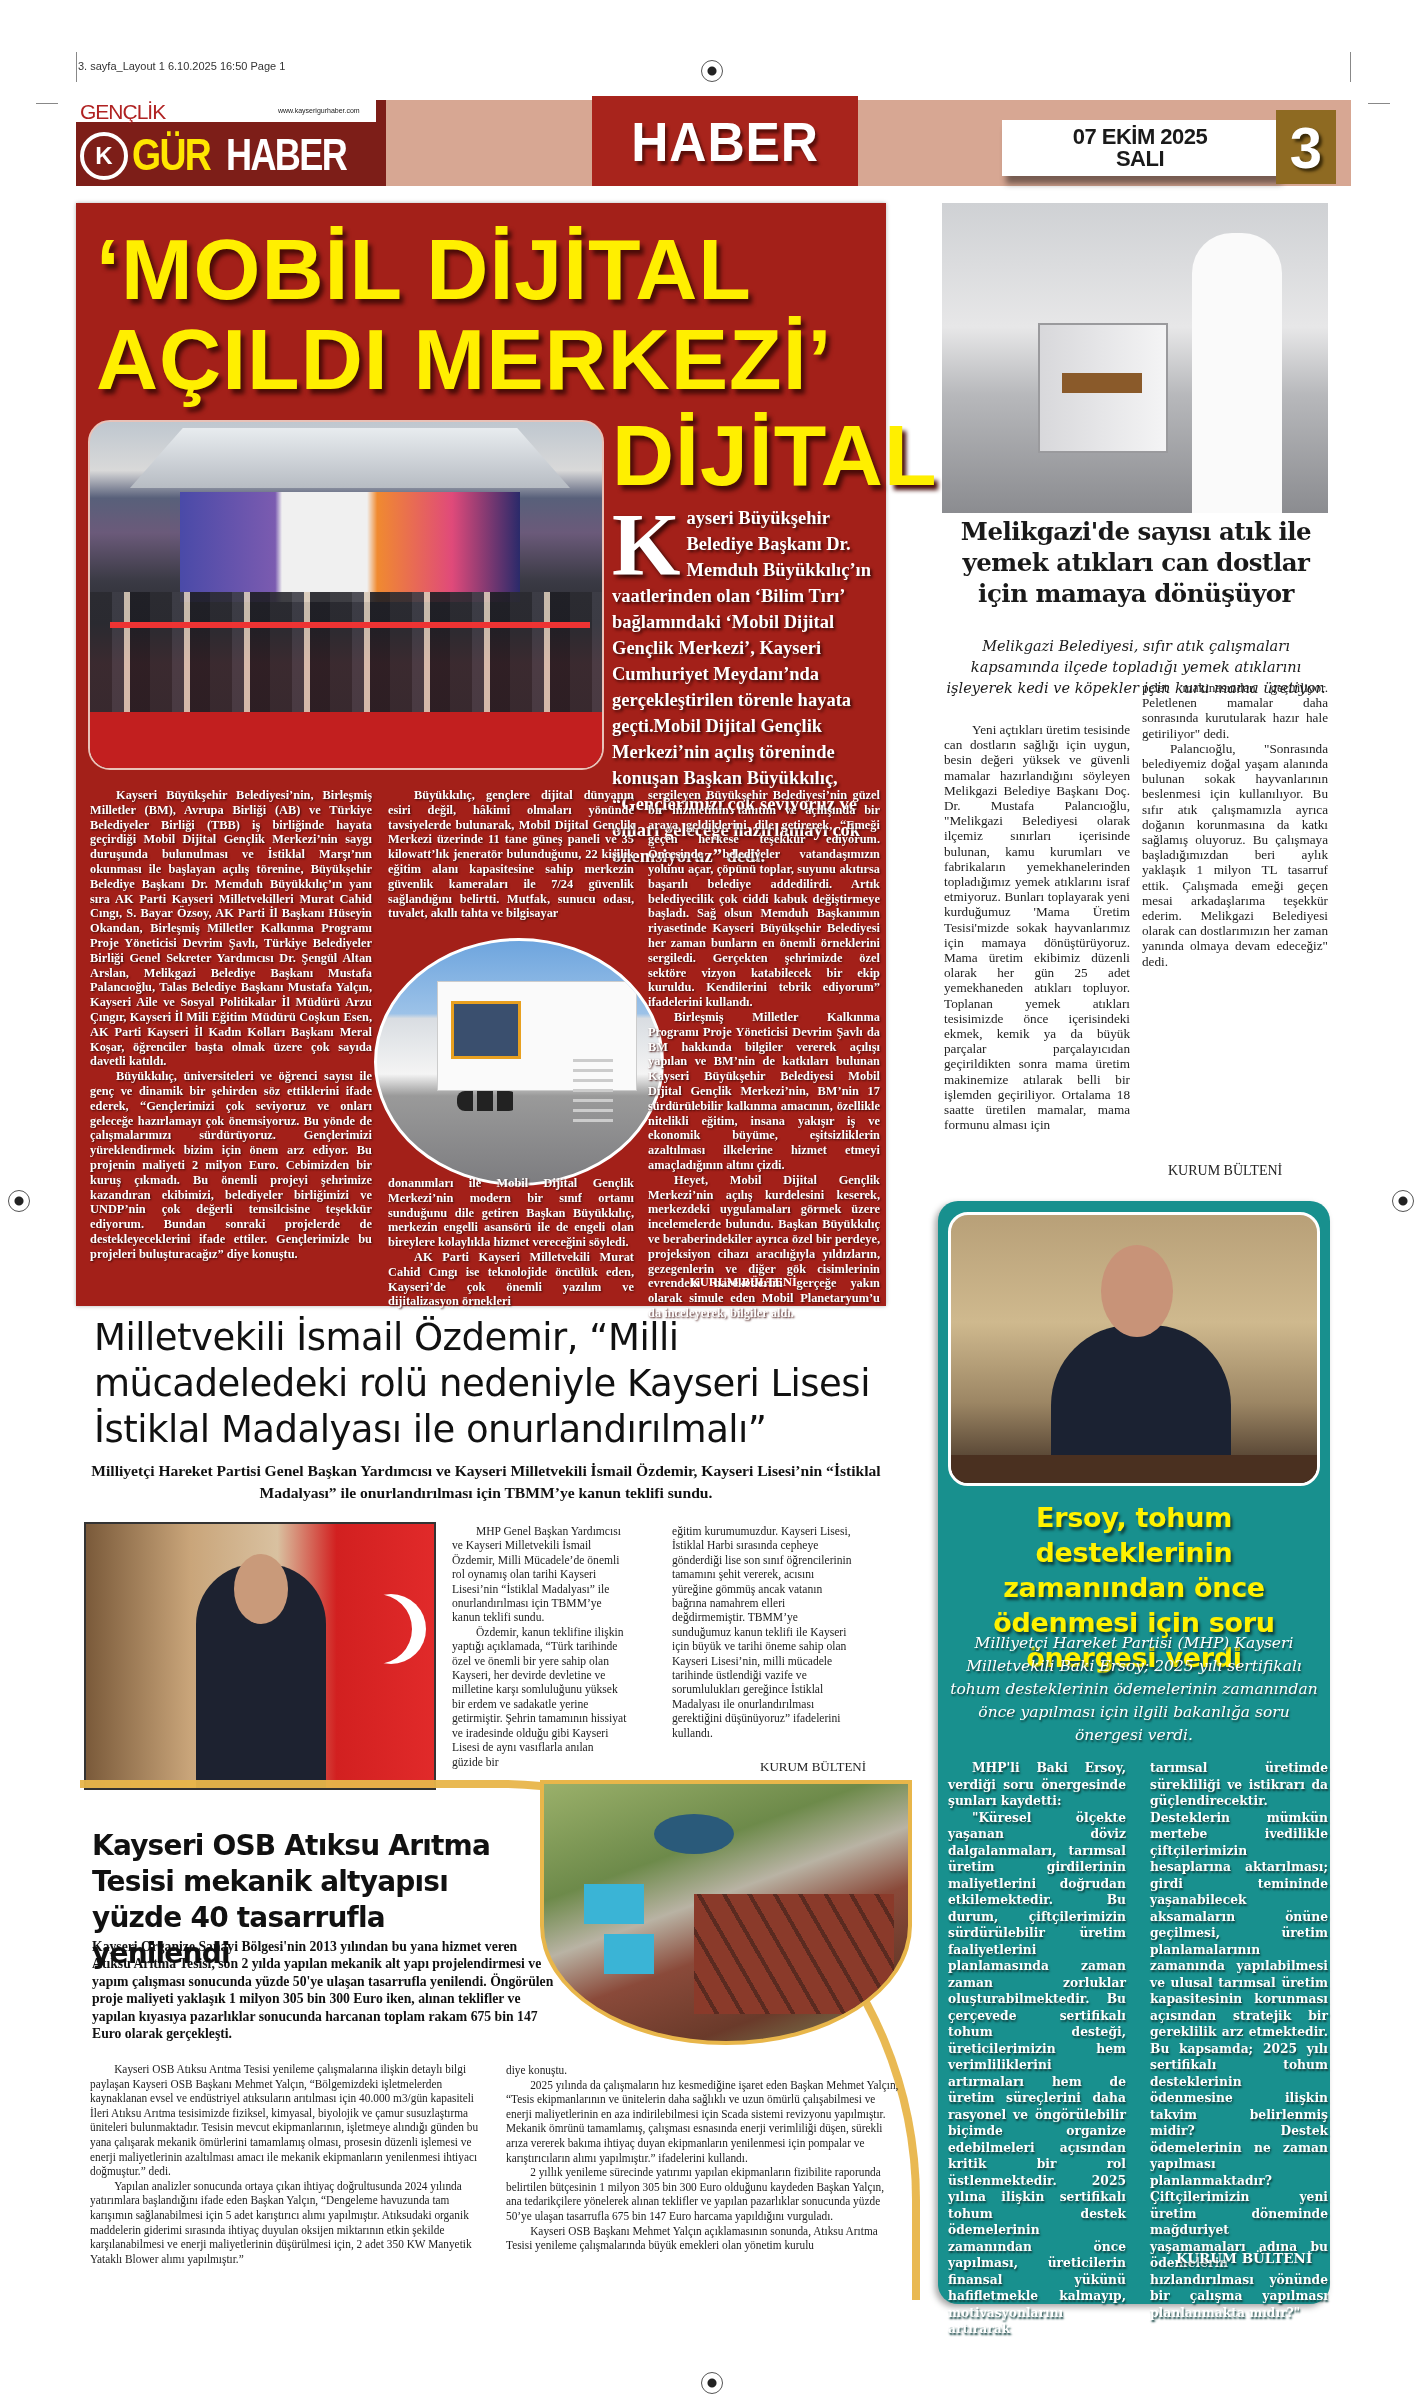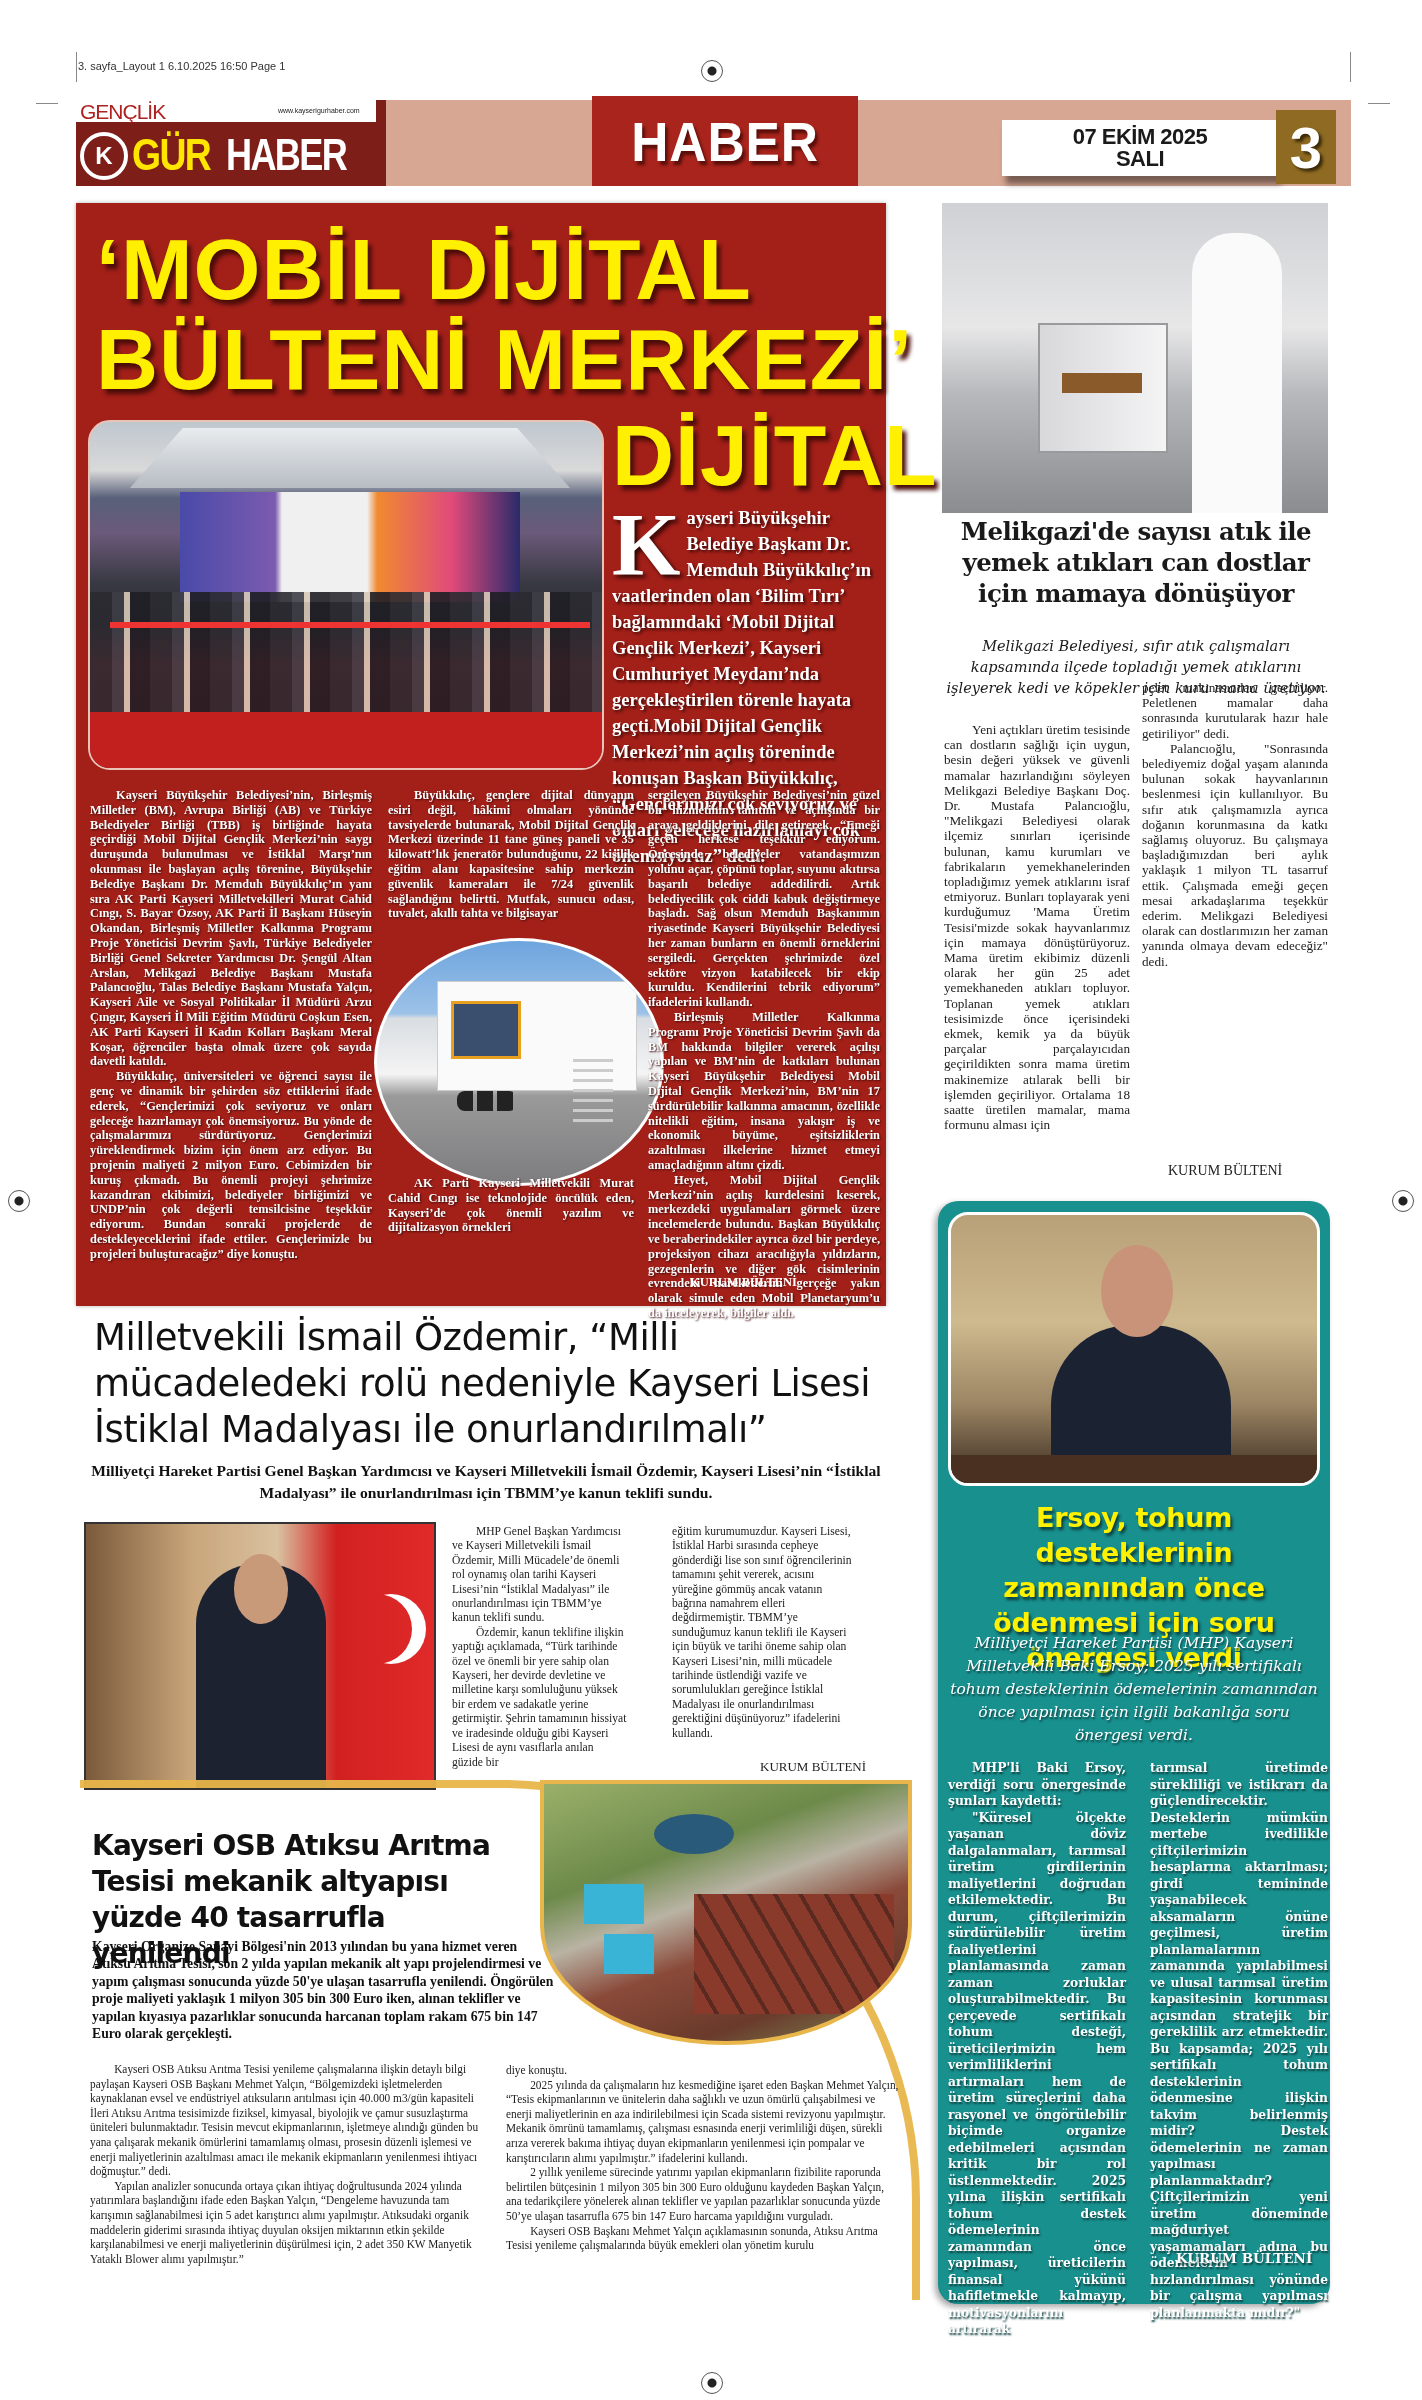--- a/index.html
+++ b/index.html
@@ -153,21 +153,21 @@
 <div class="abs" id="date-box">
   <div id="date-line1">07 EKİM 2025</div>
   <div id="date-line2">SALI</div>
 </div>
 <div class="abs" id="page-num-box">
   <span id="page-num">3</span>
 </div>
 
 <div class="abs" id="lead"></div>
 <div class="abs lead-h" id="lead-h1">‘MOBİL DİJİTAL</div>
-<div class="abs lead-h" id="lead-h2">BÜLTENİ MERKEZİ’</div>
+<div class="abs lead-h" id="lead-h2">AÇILDI MERKEZİ’</div>
 <div class="abs lead-h" id="lead-h3">DİJİTAL</div>
 
 <div class="abs" id="lead-photo">
   <div class="tent"></div>
   <div class="banner"></div>
   <div class="crowd"></div>
   <div class="ribbon"></div>
   <div class="stage"></div>
 </div>
 
@@ -182,20 +182,21 @@
 <div class="abs lead-col" id="lead-col2-top">
   <p>Büyükkılıç, gençlere dijital dünyanın esiri değil, hâkimi olmaları yönünde tavsiyelerde bulunarak, Mobil Dijital Gençlik Merkezi üzerinde 11 tane güneş paneli ve 35 kilowatt’lık jeneratör bulunduğunu, 22 kişilik eğitim alanı kapasitesine sahip merkezin güvenlik kameraları ile 7/24 güvenlik sağlandığını belirtti. Mutfak, sunucu odası, tuvalet, akıllı tahta ve bilgisayar</p>
 </div>
 <div class="abs" id="truck-photo">
   <div class="trailer"></div>
   <div class="screen"></div>
   <div class="wheels"></div>
   <div class="stairs"></div>
 </div>
 <div class="abs lead-col" id="lead-col2-bot" style="top:1176px;">
+  <p style="text-indent:0;">donanımları ile Mobil Dijital Gençlik Merkezi’nin modern bir sınıf ortamı sunduğunu dile getiren Başkan Büyükkılıç, merkezin engelli asansörü ile de engeli olan bireylere kolaylıkla hizmet vereceğini söyledi.</p>
   <p>AK Parti Kayseri Milletvekili Murat Cahid Cıngı ise teknolojide öncülük eden, Kayseri’de çok önemli yazılım ve dijitalizasyon örnekleri</p>
 </div>
 <div class="abs lead-col" id="lead-col3">
   <p style="text-indent:0;">sergileyen Büyükşehir Belediyesi’nin güzel bir hizmetinin tanıtım ve açılışında bir araya geldiklerini dile getirerek, “Emeği geçen herkese teşekkür ediyorum. Öncesinde belediyeler vatandaşımızın yolunu açar, çöpünü toplar, suyunu akıtırsa başarılı belediye addedilirdi. Artık belediyecilik çok ciddi kabuk değiştirmeye başladı. Sağ olsun Memduh Başkanımın riyasetinde Kayseri Büyükşehir Belediyesi her zaman bunların en önemli örneklerini sergiledi. Gerçekten şehrimizde özel sektöre vizyon katabilecek bir ekip kuruldu. Kendilerini tebrik ediyorum” ifadelerini kullandı.</p>
   <p>Birleşmiş Milletler Kalkınma Programı Proje Yöneticisi Devrim Şavlı da BM hakkında bilgiler vererek açılışı yapılan ve BM’nin de katkıları bulunan Kayseri Büyükşehir Belediyesi Mobil Dijital Gençlik Merkezi’nin, BM’nin 17 sürdürülebilir kalkınma amacının, özellikle nitelikli eğitim, insana yakışır iş ve ekonomik büyüme, eşitsizliklerin azaltılması ilkelerine hizmet etmeyi amaçladığının altını çizdi.</p>
   <p>Heyet, Mobil Dijital Gençlik Merkezi’nin açılış kurdelesini keserek, merkezdeki uygulamaları görmek üzere incelemelerde bulundu. Başkan Büyükkılıç ve beraberindekiler ayrıca özel bir perdeye, projeksiyon cihazı aracılığıyla yıldızların, gezegenlerin ve diğer gök cisimlerinin evrendeki hareketlerini gerçeğe yakın olarak simule eden Mobil Planetaryum’u da inceleyerek, bilgiler aldı.</p>
 </div>
 <div class="abs" id="lead-byline">KURUM BÜLTENİ</div>
 
 <div class="abs" id="kitchen-photo">

